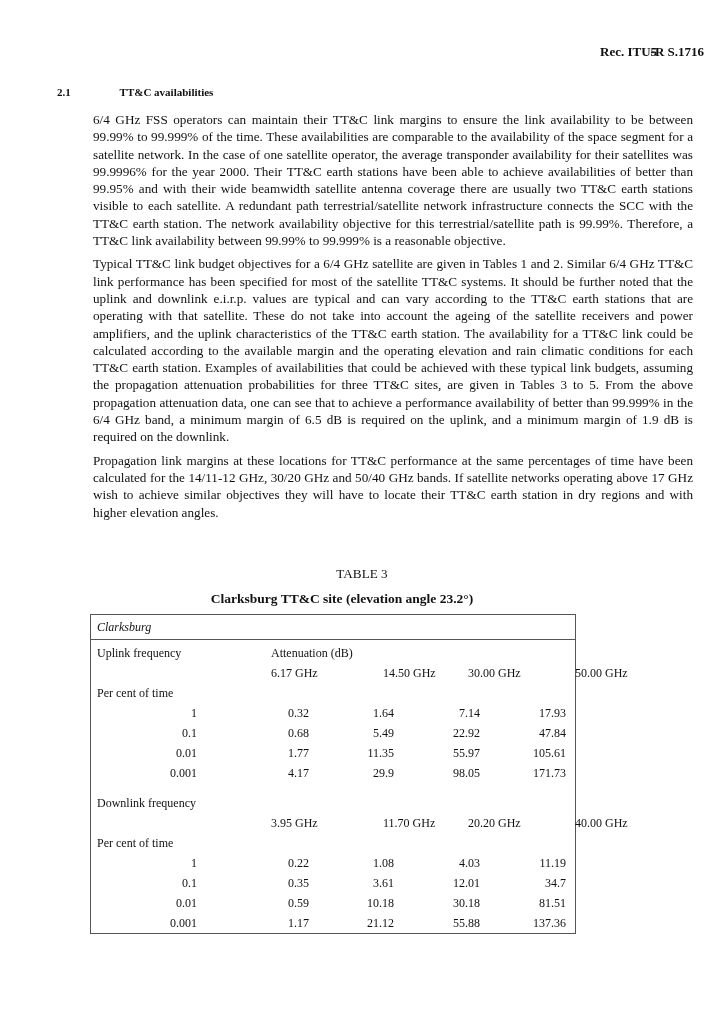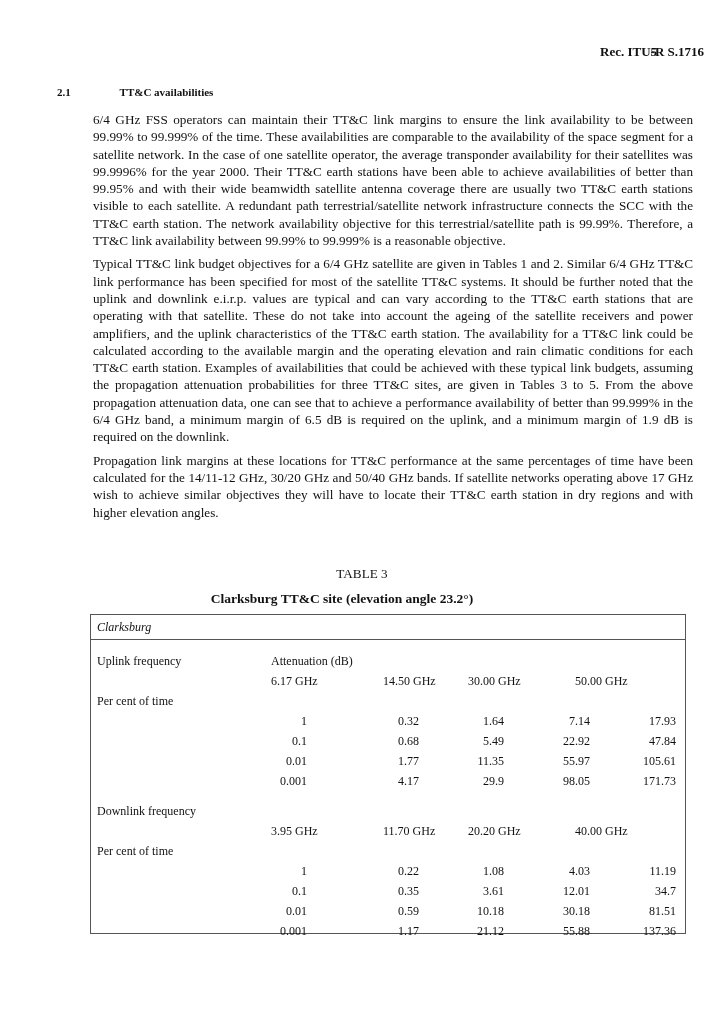--- a/index.html
+++ b/index.html
@@ -74,21 +74,21 @@
       left: 0;
       width: 684px;
       text-align: center;
       font-size: 13.5px;
       font-weight: bold;
     }
     .data-table {
       position: absolute;
       top: 614px;
       left: 90px;
-      width: 596px;
+      width: 486px;
       height: 320px;
       border: 1px solid #555555;
       font-size: 12px;
       box-sizing: border-box;
     }
     .tbl-site {
       height: 24px;
       line-height: 24px;
       padding-left: 6px;
       font-style: italic;
@@ -135,21 +135,21 @@
   <p>Typical TT&amp;C link budget objectives for a 6/4 GHz satellite are given in Tables 1 and 2. Similar 6/4 GHz TT&amp;C link performance has been specified for most of the satellite TT&amp;C systems. It should be further noted that the uplink and downlink e.i.r.p. values are typical and can vary according to the TT&amp;C earth stations that are operating with that satellite. These do not take into account the ageing of the satellite receivers and power amplifiers, and the uplink characteristics of the TT&amp;C earth station. The availability for a TT&amp;C link could be calculated according to the available margin and the operating elevation and rain climatic conditions for each TT&amp;C earth station. Examples of availabilities that could be achieved with these typical link budgets, assuming the propagation attenuation probabilities for three TT&amp;C sites, are given in Tables 3 to 5. From the above propagation attenuation data, one can see that to achieve a performance availability of better than 99.999% in the 6/4 GHz band, a minimum margin of 6.5 dB is required on the uplink, and a minimum margin of 1.9 dB is required on the downlink.</p>
   <p>Propagation link margins at these locations for TT&amp;C performance at the same percentages of time have been calculated for the 14/11-12 GHz, 30/20 GHz and 50/40 GHz bands. If satellite networks operating above 17 GHz wish to achieve similar objectives they will have to locate their TT&amp;C earth station in dry regions and with higher elevation angles.</p>
 </div>
 
 <div class="table-number">TABLE 3</div>
 <div class="table-title">Clarksburg TT&amp;C site (elevation angle 23.2°)</div>
 
 <div class="data-table">
   <div class="tbl-site">Clarksburg</div>
 
-  <div class="row" style="margin-top:11px;">
+  <div class="row" style="margin-top:3px;">
     <span class="cell c-label">Uplink frequency</span>
     <span class="cell h-atten">Attenuation (dB)</span>
   </div>
   <div class="row">
     <span class="cell h-f1">6.17 GHz</span>
     <span class="cell h-f2">14.50 GHz</span>
     <span class="cell h-f3">30.00 GHz</span>
     <span class="cell h-f4">50.00 GHz</span>
   </div>
   <div class="row">

